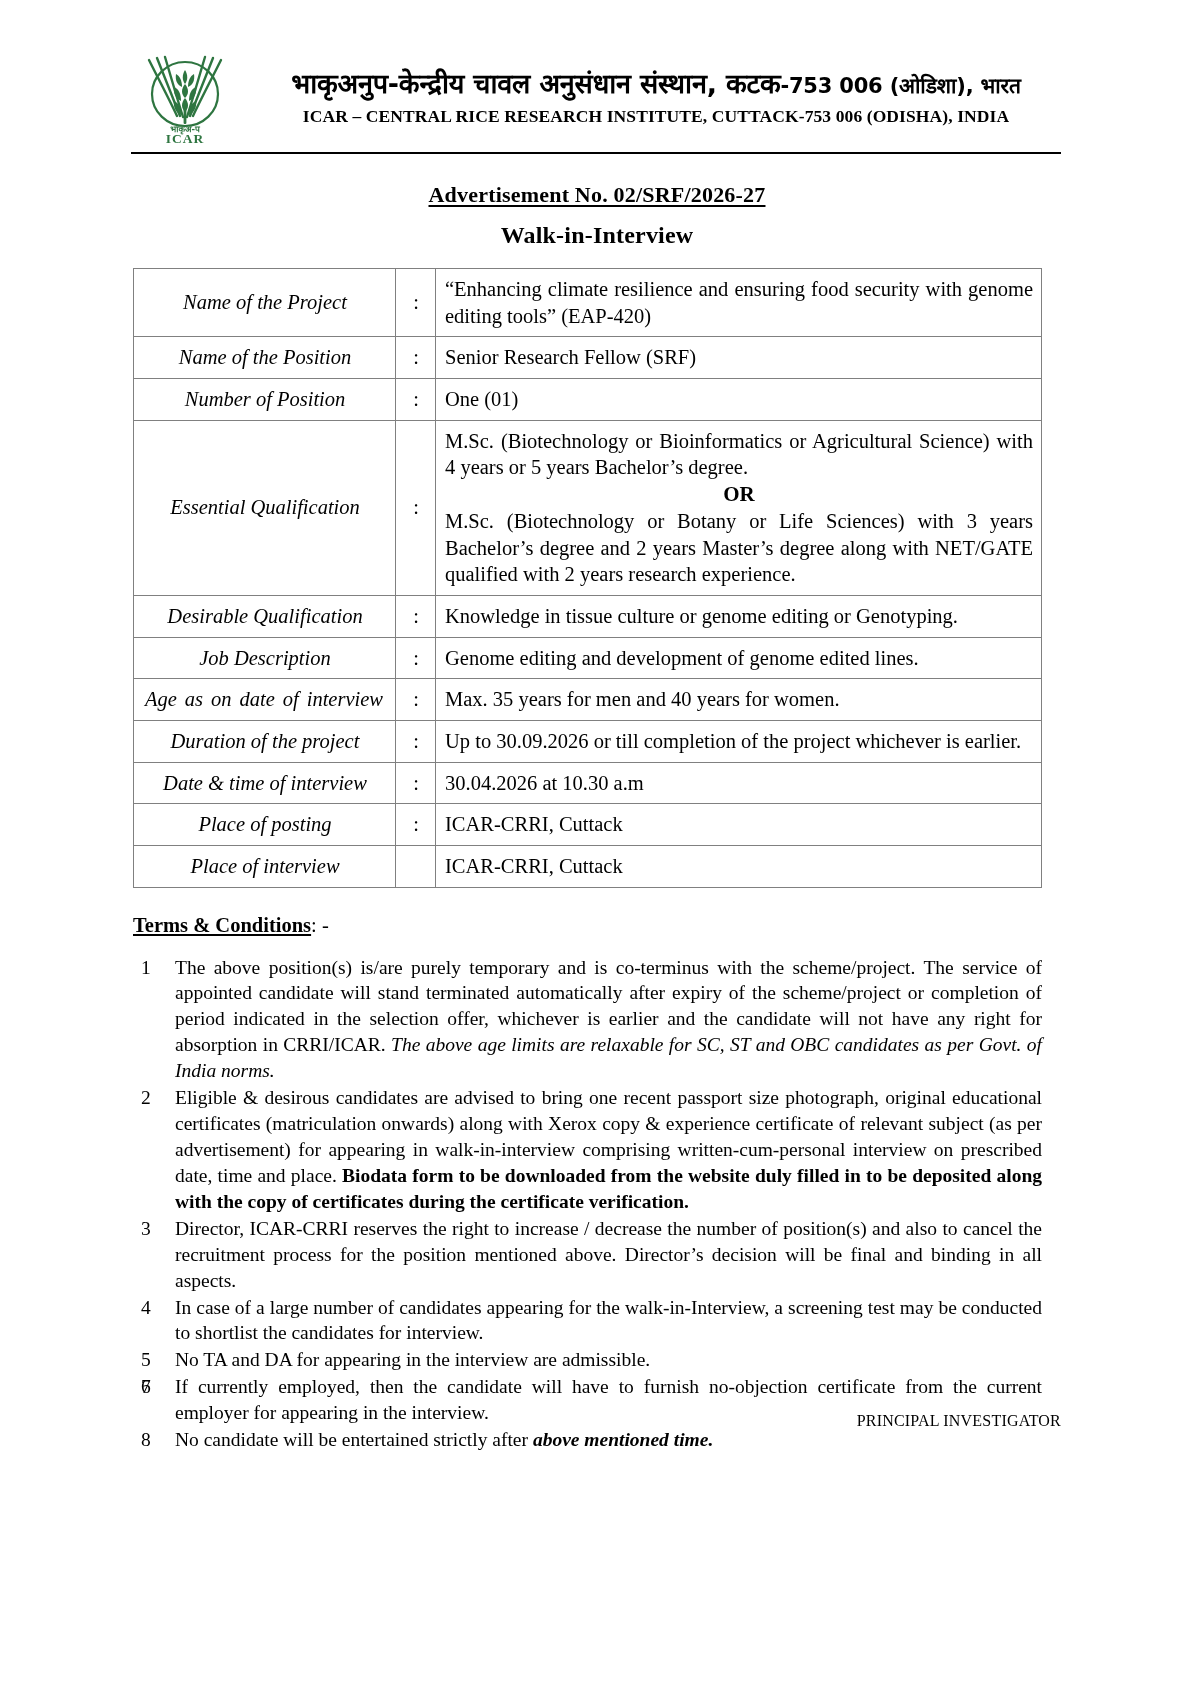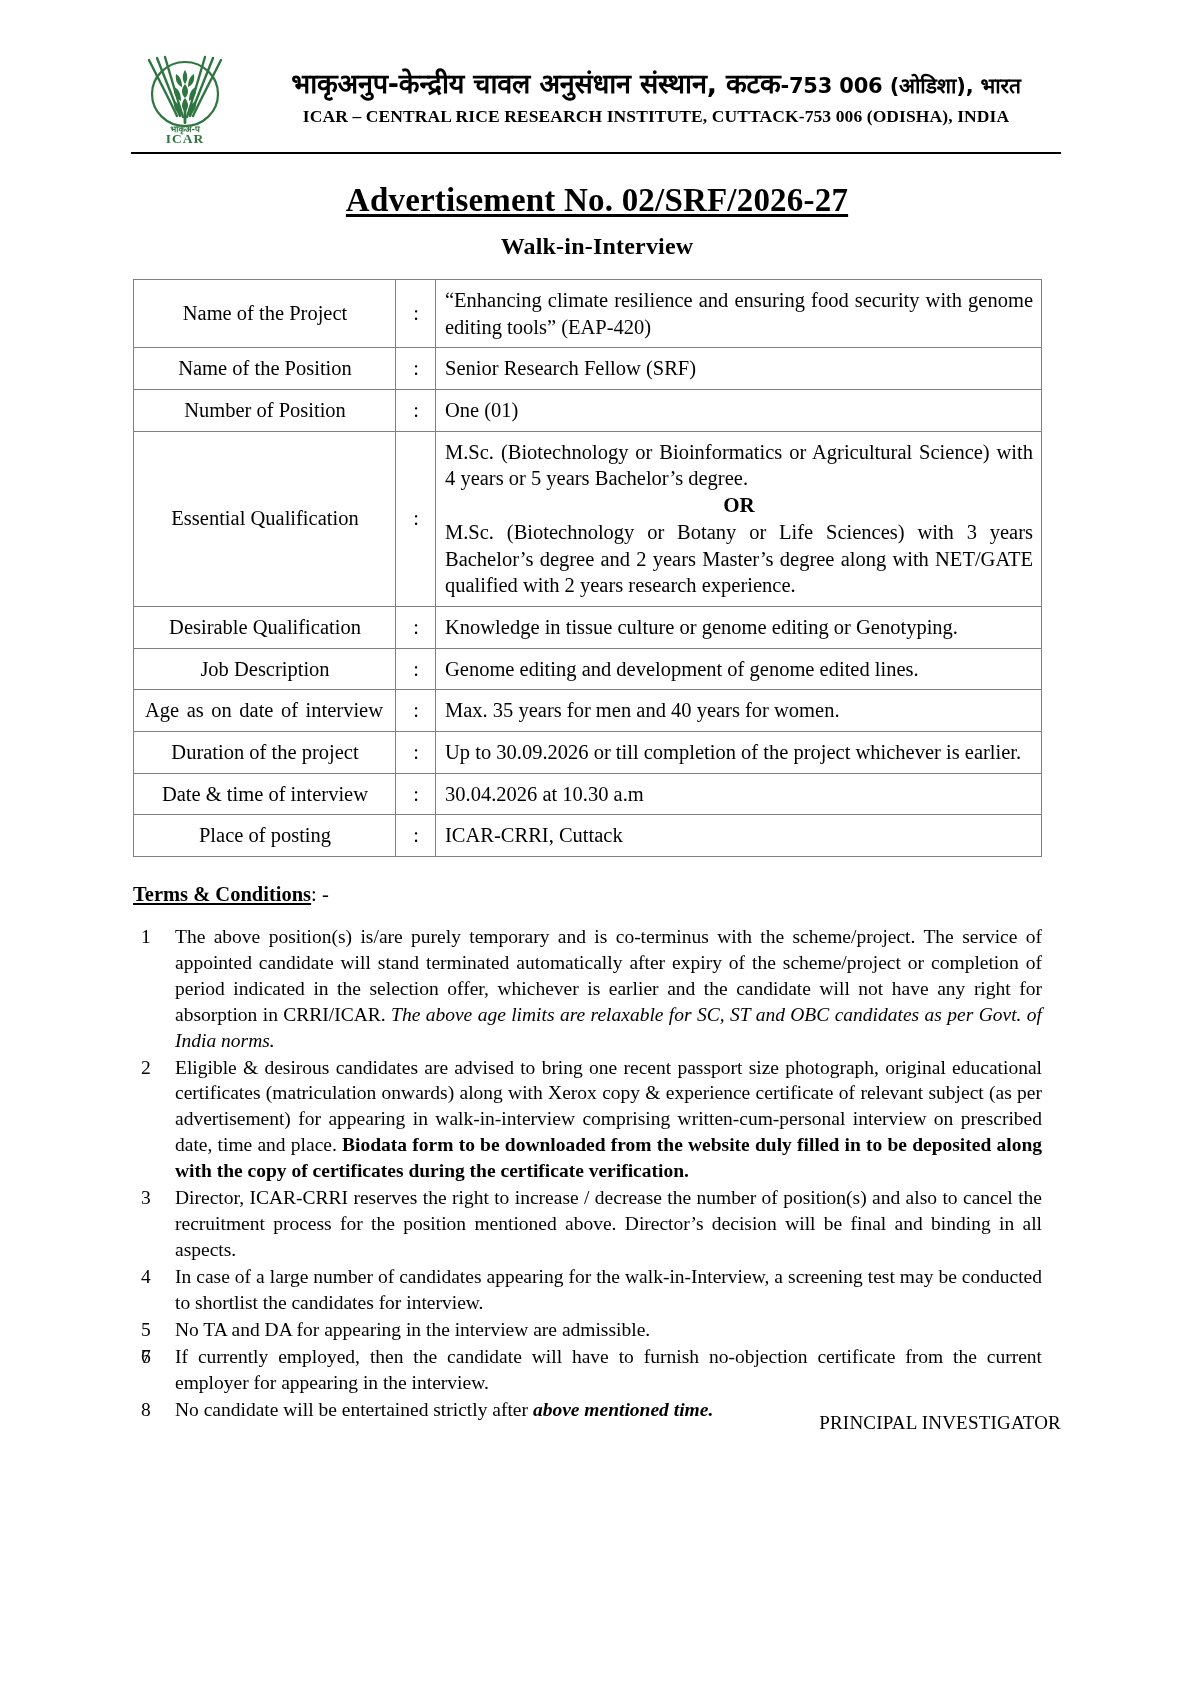--- a/index.html
+++ b/index.html
@@ -63,21 +63,21 @@
   .rule {
     border-top: 2.2px solid #000;
     margin-top: 4px;
     margin-left: -2px;
     width: 930px;
   }
 
   
   .adv-title {
     text-align: center;
-    font-size: 33px;
+    font-size: 22px;
     font-weight: bold;
     margin-top: 28px;
     letter-spacing: 0.2px;
   }
   .adv-title span {
     text-decoration: underline;
     text-underline-offset: 3px;
   }
   .walkin-title {
     text-align: center;
@@ -97,20 +97,21 @@
   table.info td {
     border: 1.4px solid #808080;
     font-size: 20.5px;
     line-height: 1.30;
     padding: 7px 8px 7px 9px;
     vertical-align: middle;
   }
   td.label {
     width: 244px;
     text-align: center;
+    font-style: italic;
   }
   td.label.justify {
     text-align: justify;
     text-align-last: justify;
     padding-left: 11px;
     padding-right: 12px;
   }
   td.colon {
     width: 22px;
     text-align: center;
@@ -159,21 +160,21 @@
     font-size: 19.5px;
   }
   ol.terms li i { font-style: italic; }
   ol.terms li b { font-weight: bold; }
   ol.terms li .bi { font-weight: bold; font-style: italic; }
 
   .signature {
     position: absolute;
     right: 130px;
     top: 1412px;
-    font-size: 19px;
+    font-size: 16px;
     letter-spacing: 0.2px;
   }
 </style>
 </head>
 <body>
 
 <div class="page">
 
   <div class="letterhead">
     <div class="logo">
@@ -265,20 +266,25 @@
       <tr>
         <td class="label">Date &amp; time of interview</td>
         <td class="colon">:</td>
         <td class="value nojustify">30.04.2026 at 10.30 a.m</td>
       </tr>
       <tr>
         <td class="label">Place of posting</td>
         <td class="colon">:</td>
         <td class="value nojustify">ICAR-CRRI, Cuttack</td>
       </tr>
+      <tr>
+        <td class="label">Place of interview</td>
+        <td class="colon"></td>
+        <td class="value nojustify">ICAR-CRRI, Cuttack</td>
+      </tr>
     </tbody>
   </table>
 
   <div class="terms-head"><u>Terms &amp; Conditions</u><span>: -</span></div>
 
   <ol class="terms">
     <li>
       <span class="num">1</span><span>The above position(s) is/are purely temporary and is co-terminus with the scheme/project. The service of appointed candidate will stand terminated automatically after expiry of the scheme/project or completion of period indicated in the selection offer, whichever is earlier and the candidate will not have any right for absorption in CRRI/ICAR. </span><i>The above age limits are relaxable for SC, ST and OBC candidates as per Govt. of India norms.</i>
     </li>
     <li>

